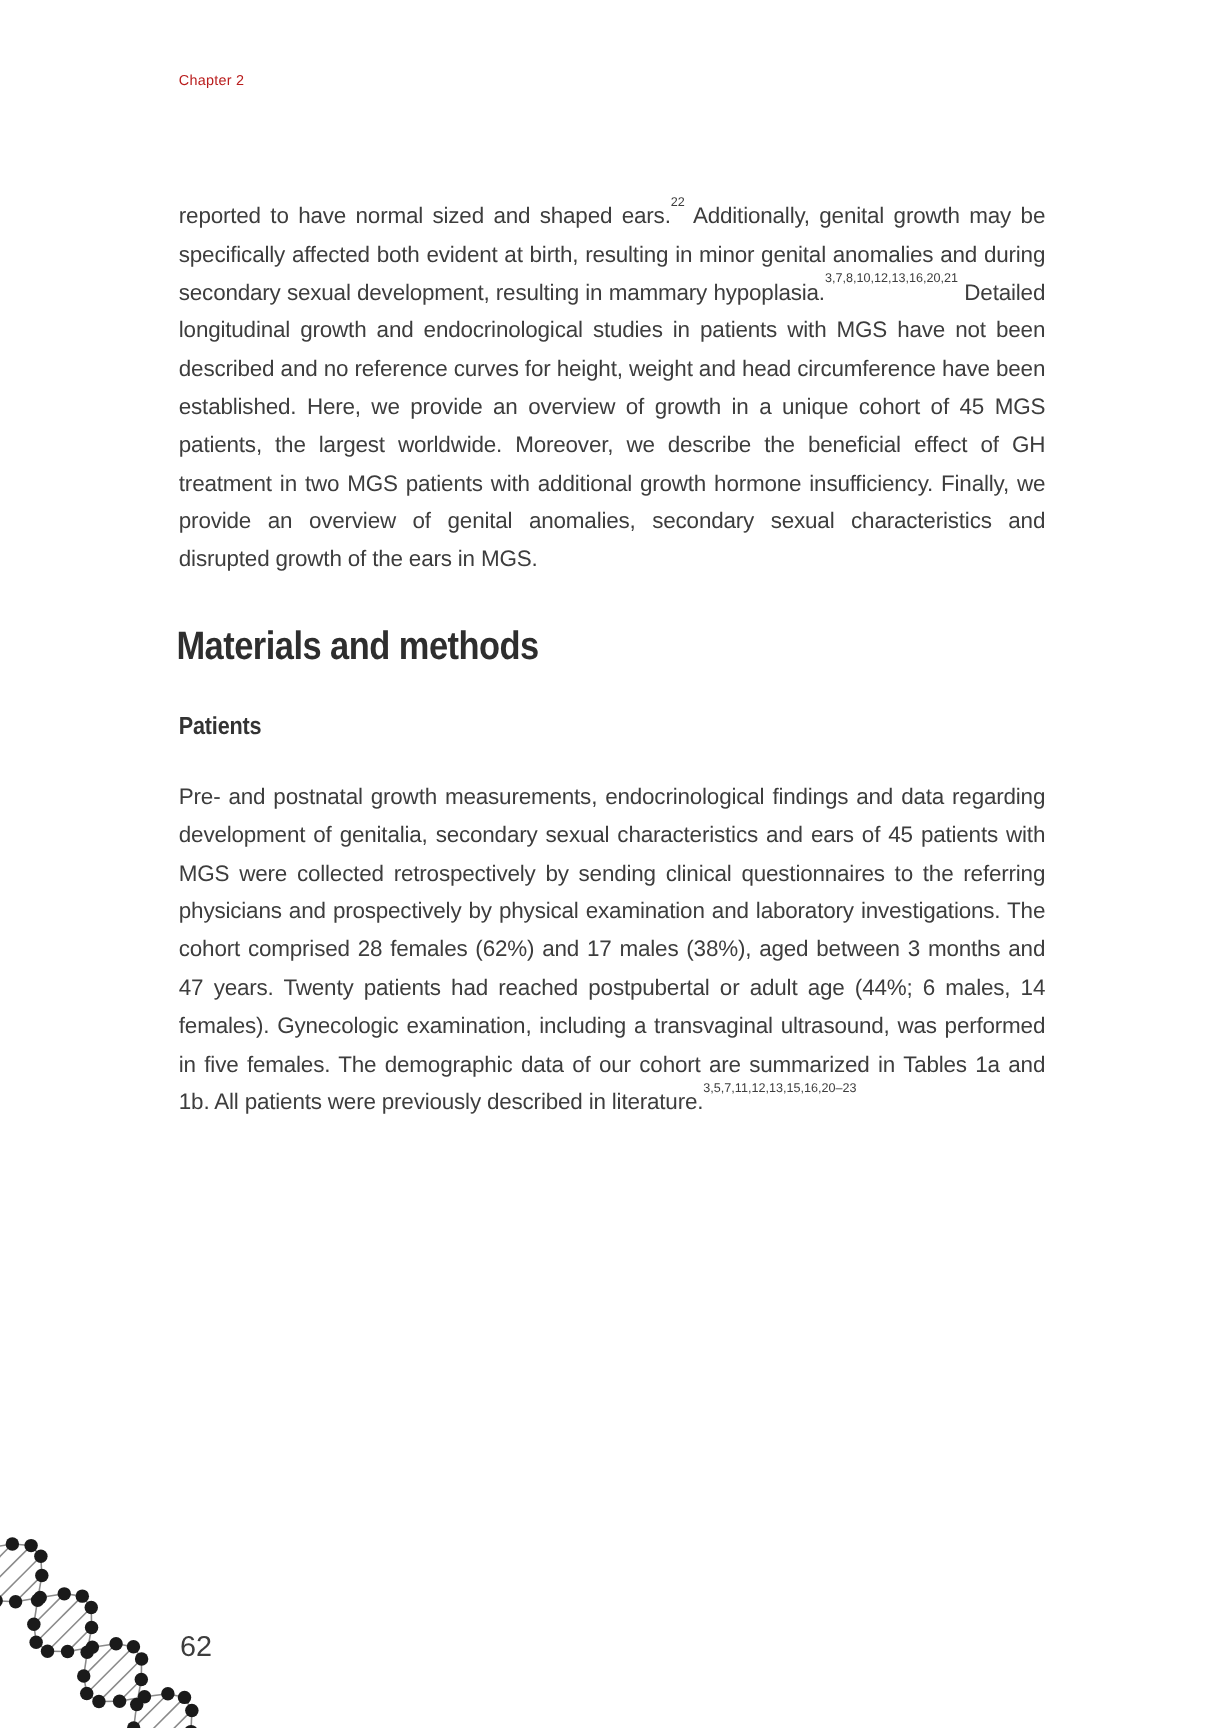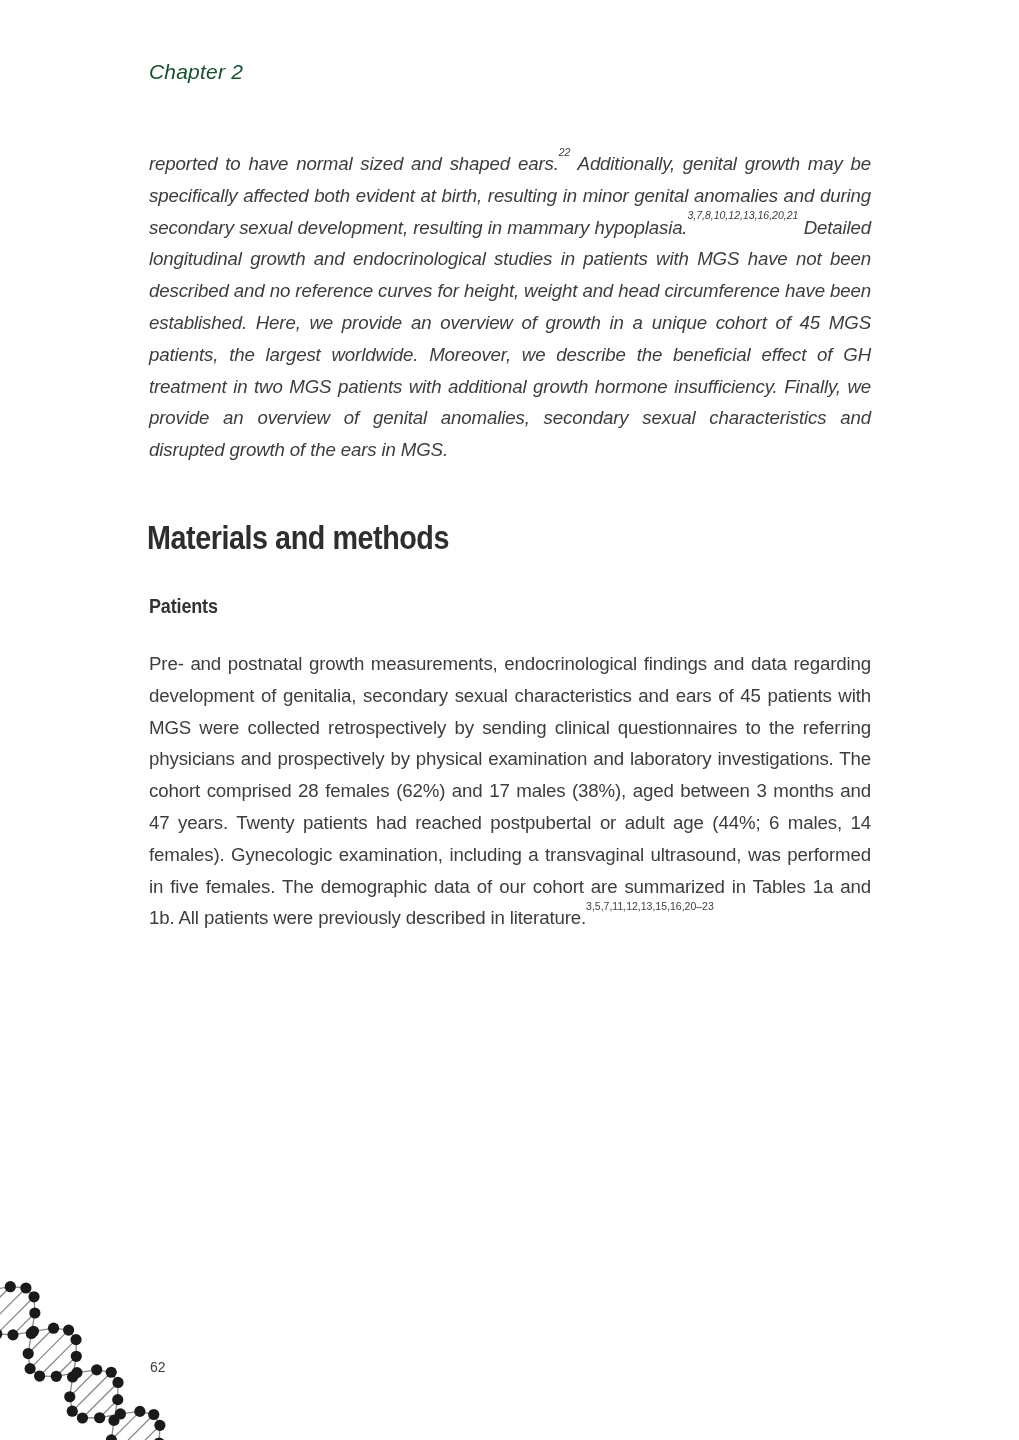--- a/index.html
+++ b/index.html
@@ -9,38 +9,37 @@
     background: #ffffff;
     position: relative;
     overflow: hidden;
     font-family: "Liberation Sans", sans-serif;
   }
   .page { position: absolute; inset: 0; }
 
   .running-header {
     position: absolute;
     left: 149px; top: 60px;
-    font-size: 21px;
-    color: #14532d;
+    font-size: 12px;
+    color: #b91c1c;
     letter-spacing: 0.2px;
-    font-style: italic;
   }
 
   .body-para {
     position: absolute;
     left: 149px;
     width: 722px;
     margin: 0;
     font-size: 18.7px;
     line-height: 31.8px;
     letter-spacing: -0.15px;
     color: #3d3d3d;
     text-align: justify;
   }
-  .intro-para    { top: 148px; font-style: italic; }
+  .intro-para    { top: 164px; }
   .patients-para { top: 648px; }
 
   .body-para sup {
     font-size: 10.5px;
     letter-spacing: 0;
     line-height: 0;
     position: relative;
     top: -7px;
   }
 
@@ -66,21 +65,21 @@
     letter-spacing: -0.2px;
     color: #333333;
     transform: scaleX(0.88);
     transform-origin: left top;
     white-space: nowrap;
   }
 
   .page-number {
     position: absolute;
     left: 150px; top: 1359px;
-    font-size: 14px;
+    font-size: 24px;
     color: #3d3d3d;
   }
 
   .dna-helix {
     position: absolute;
     left: -10px; top: 1272px;
     width: 200px; height: 168px;
   }
 </style>
 </head>

